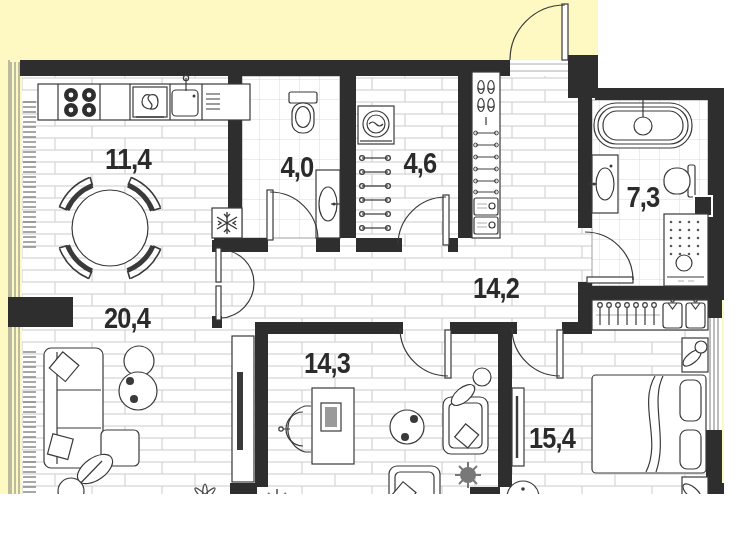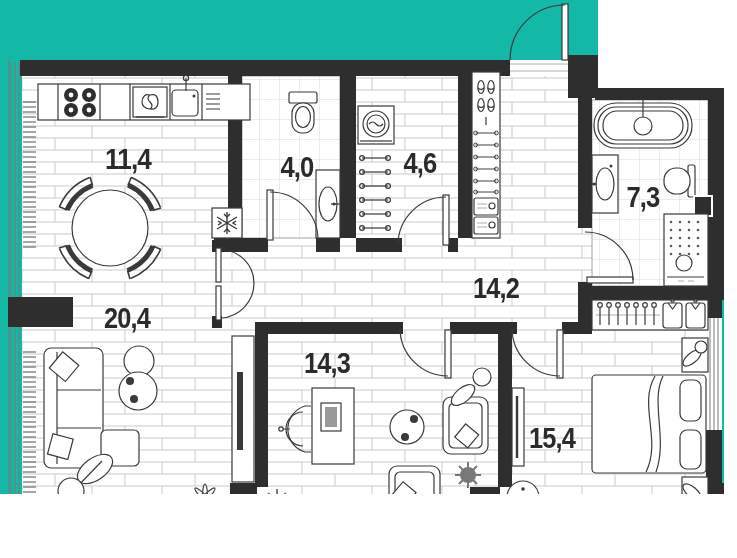--- a/index.html
+++ b/index.html
@@ -1,16 +1,16 @@
 <!DOCTYPE html>
 <html><head>
 <meta charset="utf-8">
 <style>
   html,body{margin:0;padding:0;background:#fff;}
-  .stage{position:relative;width:737px;height:494px;background:#14b8a6;overflow:hidden;
+  .stage{position:relative;width:737px;height:494px;background:#fef9c3;overflow:hidden;
          font-family:"Liberation Sans",sans-serif;}
   .wall{fill:#2e2e2e;}
   .ln{fill:none;stroke:#3a3a3a;stroke-width:1.2;}
   .fw{fill:#fff;stroke:#3a3a3a;stroke-width:1.2;}
   .glass{stroke:#7a7a7a;stroke-width:1;fill:none;}
   .thin{stroke:#9a9a9a;stroke-width:0.8;fill:none;}
   .lbl{font:700 30px "Liberation Sans",sans-serif;fill:#2b2b2b;letter-spacing:-1px;}
   .dot{fill:#3a3a3a;}
 </style>
 </head>

